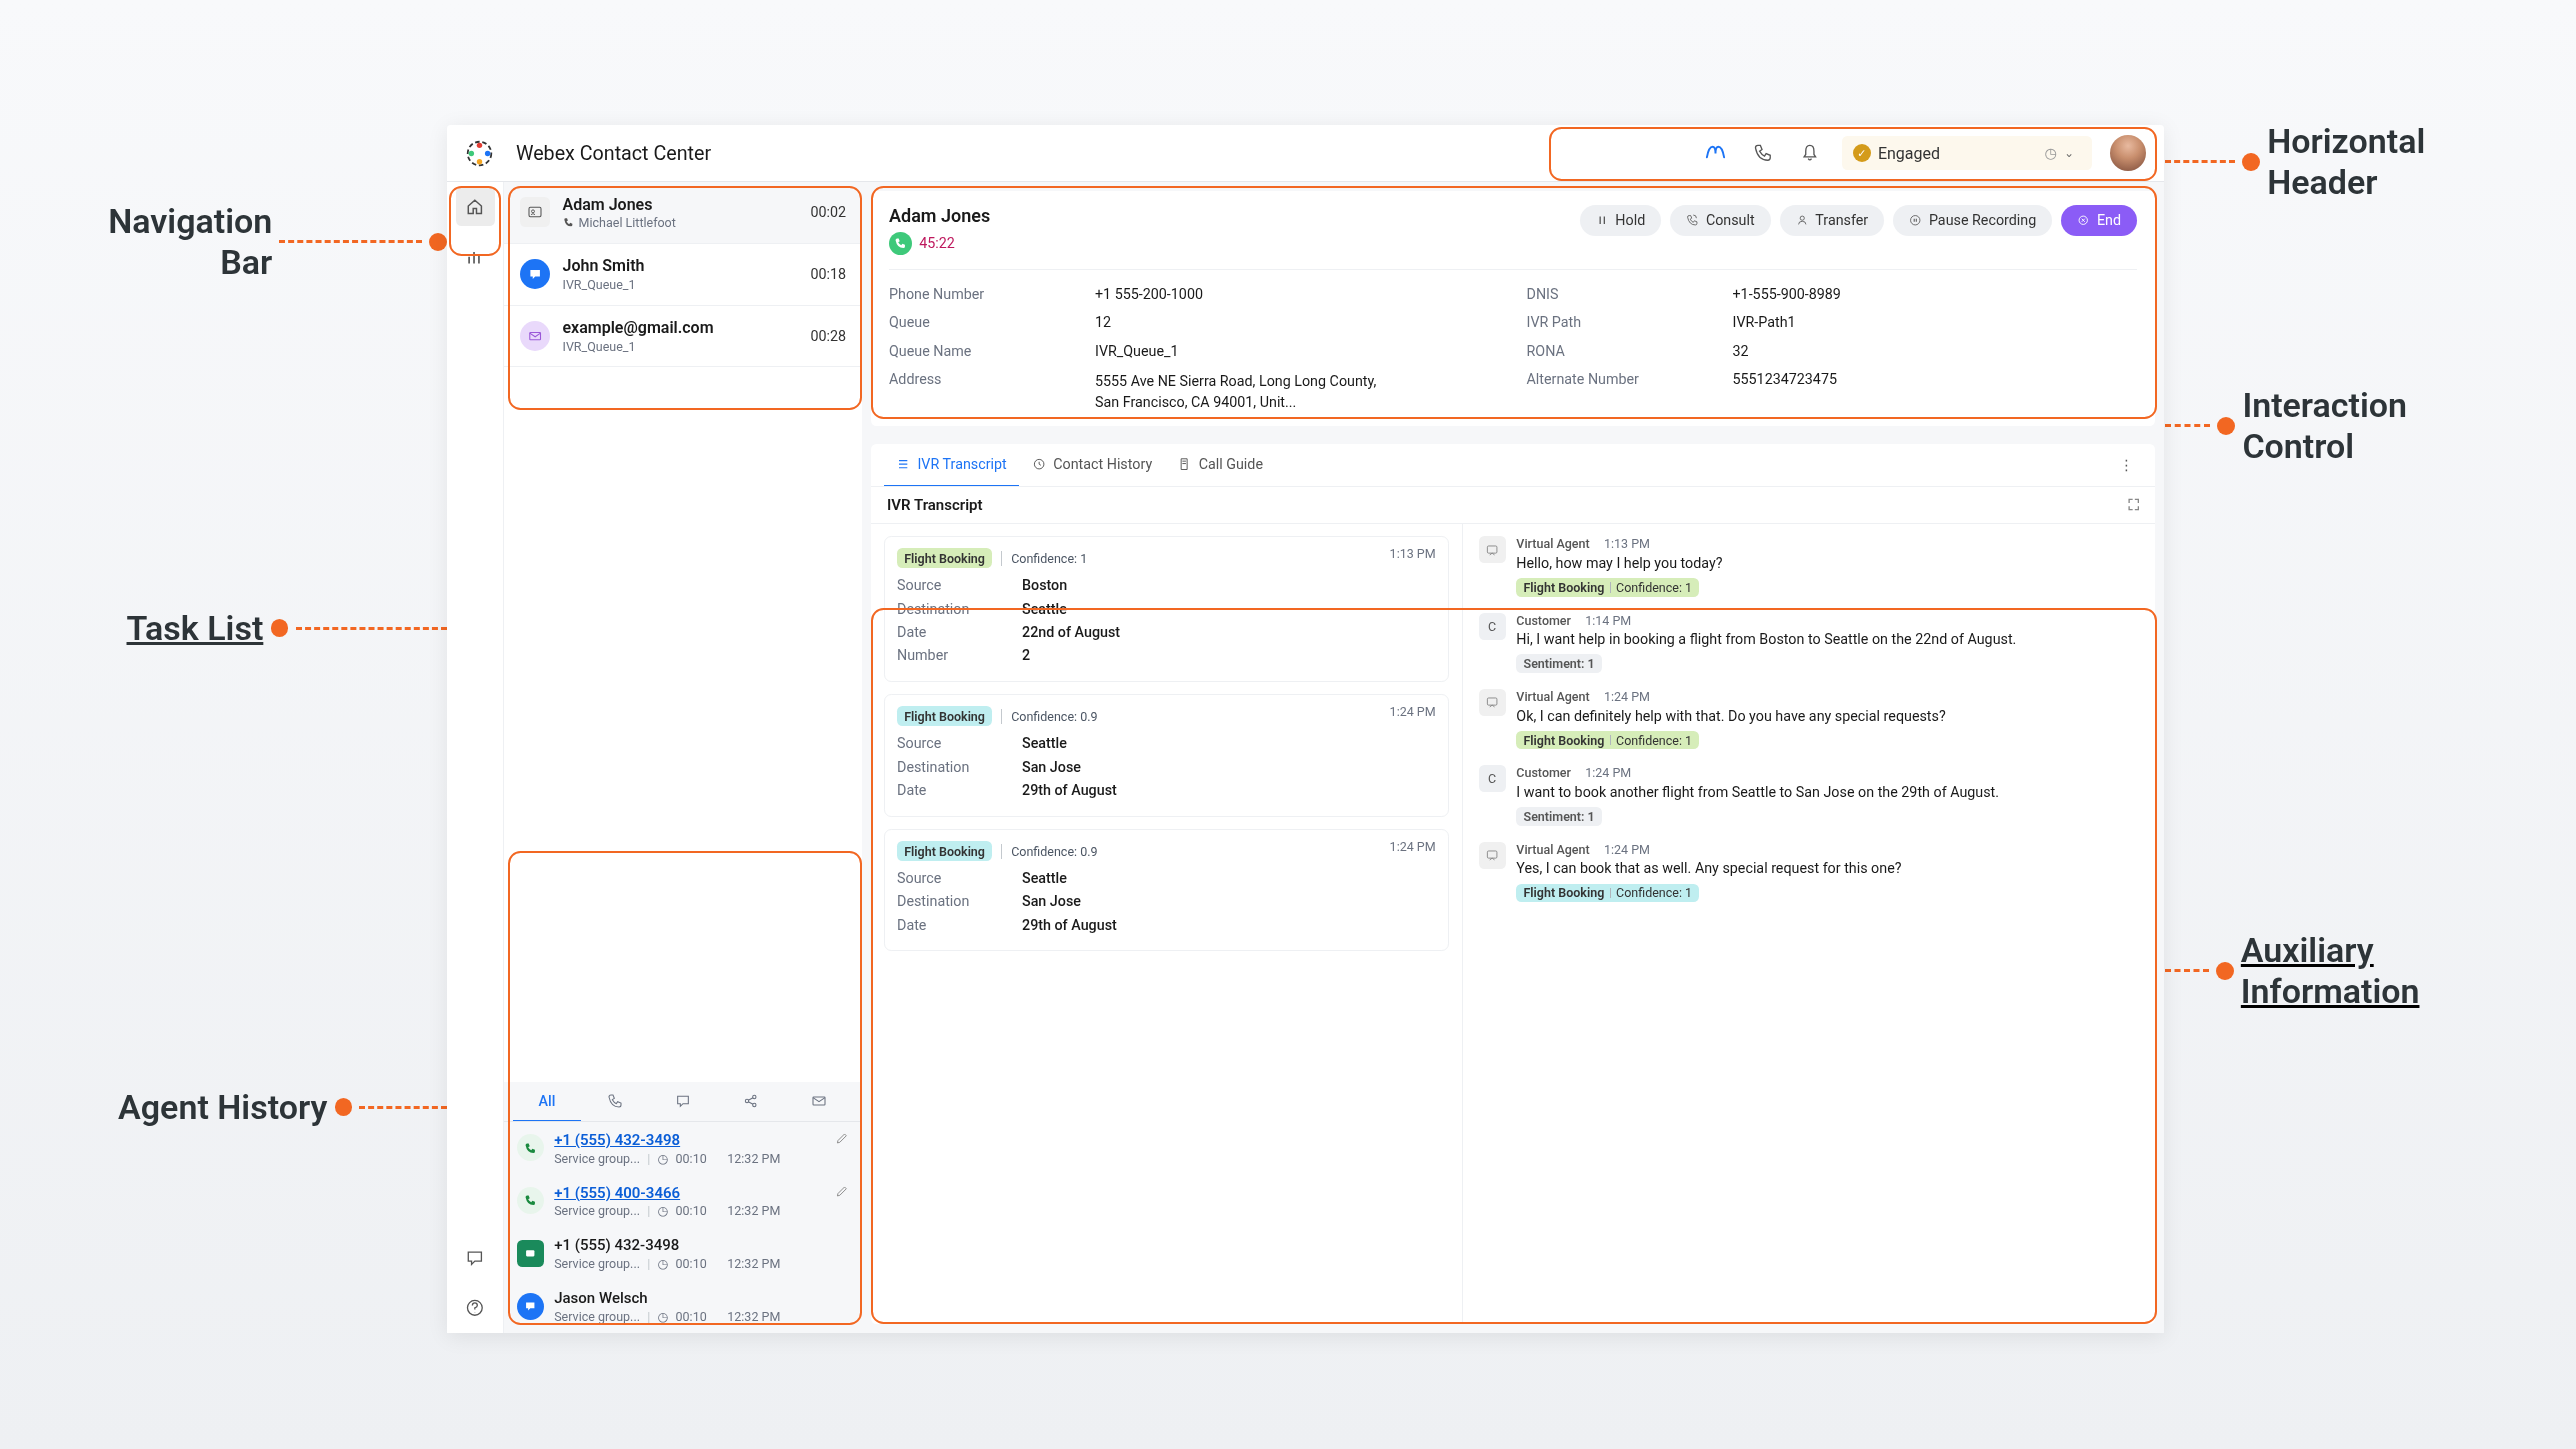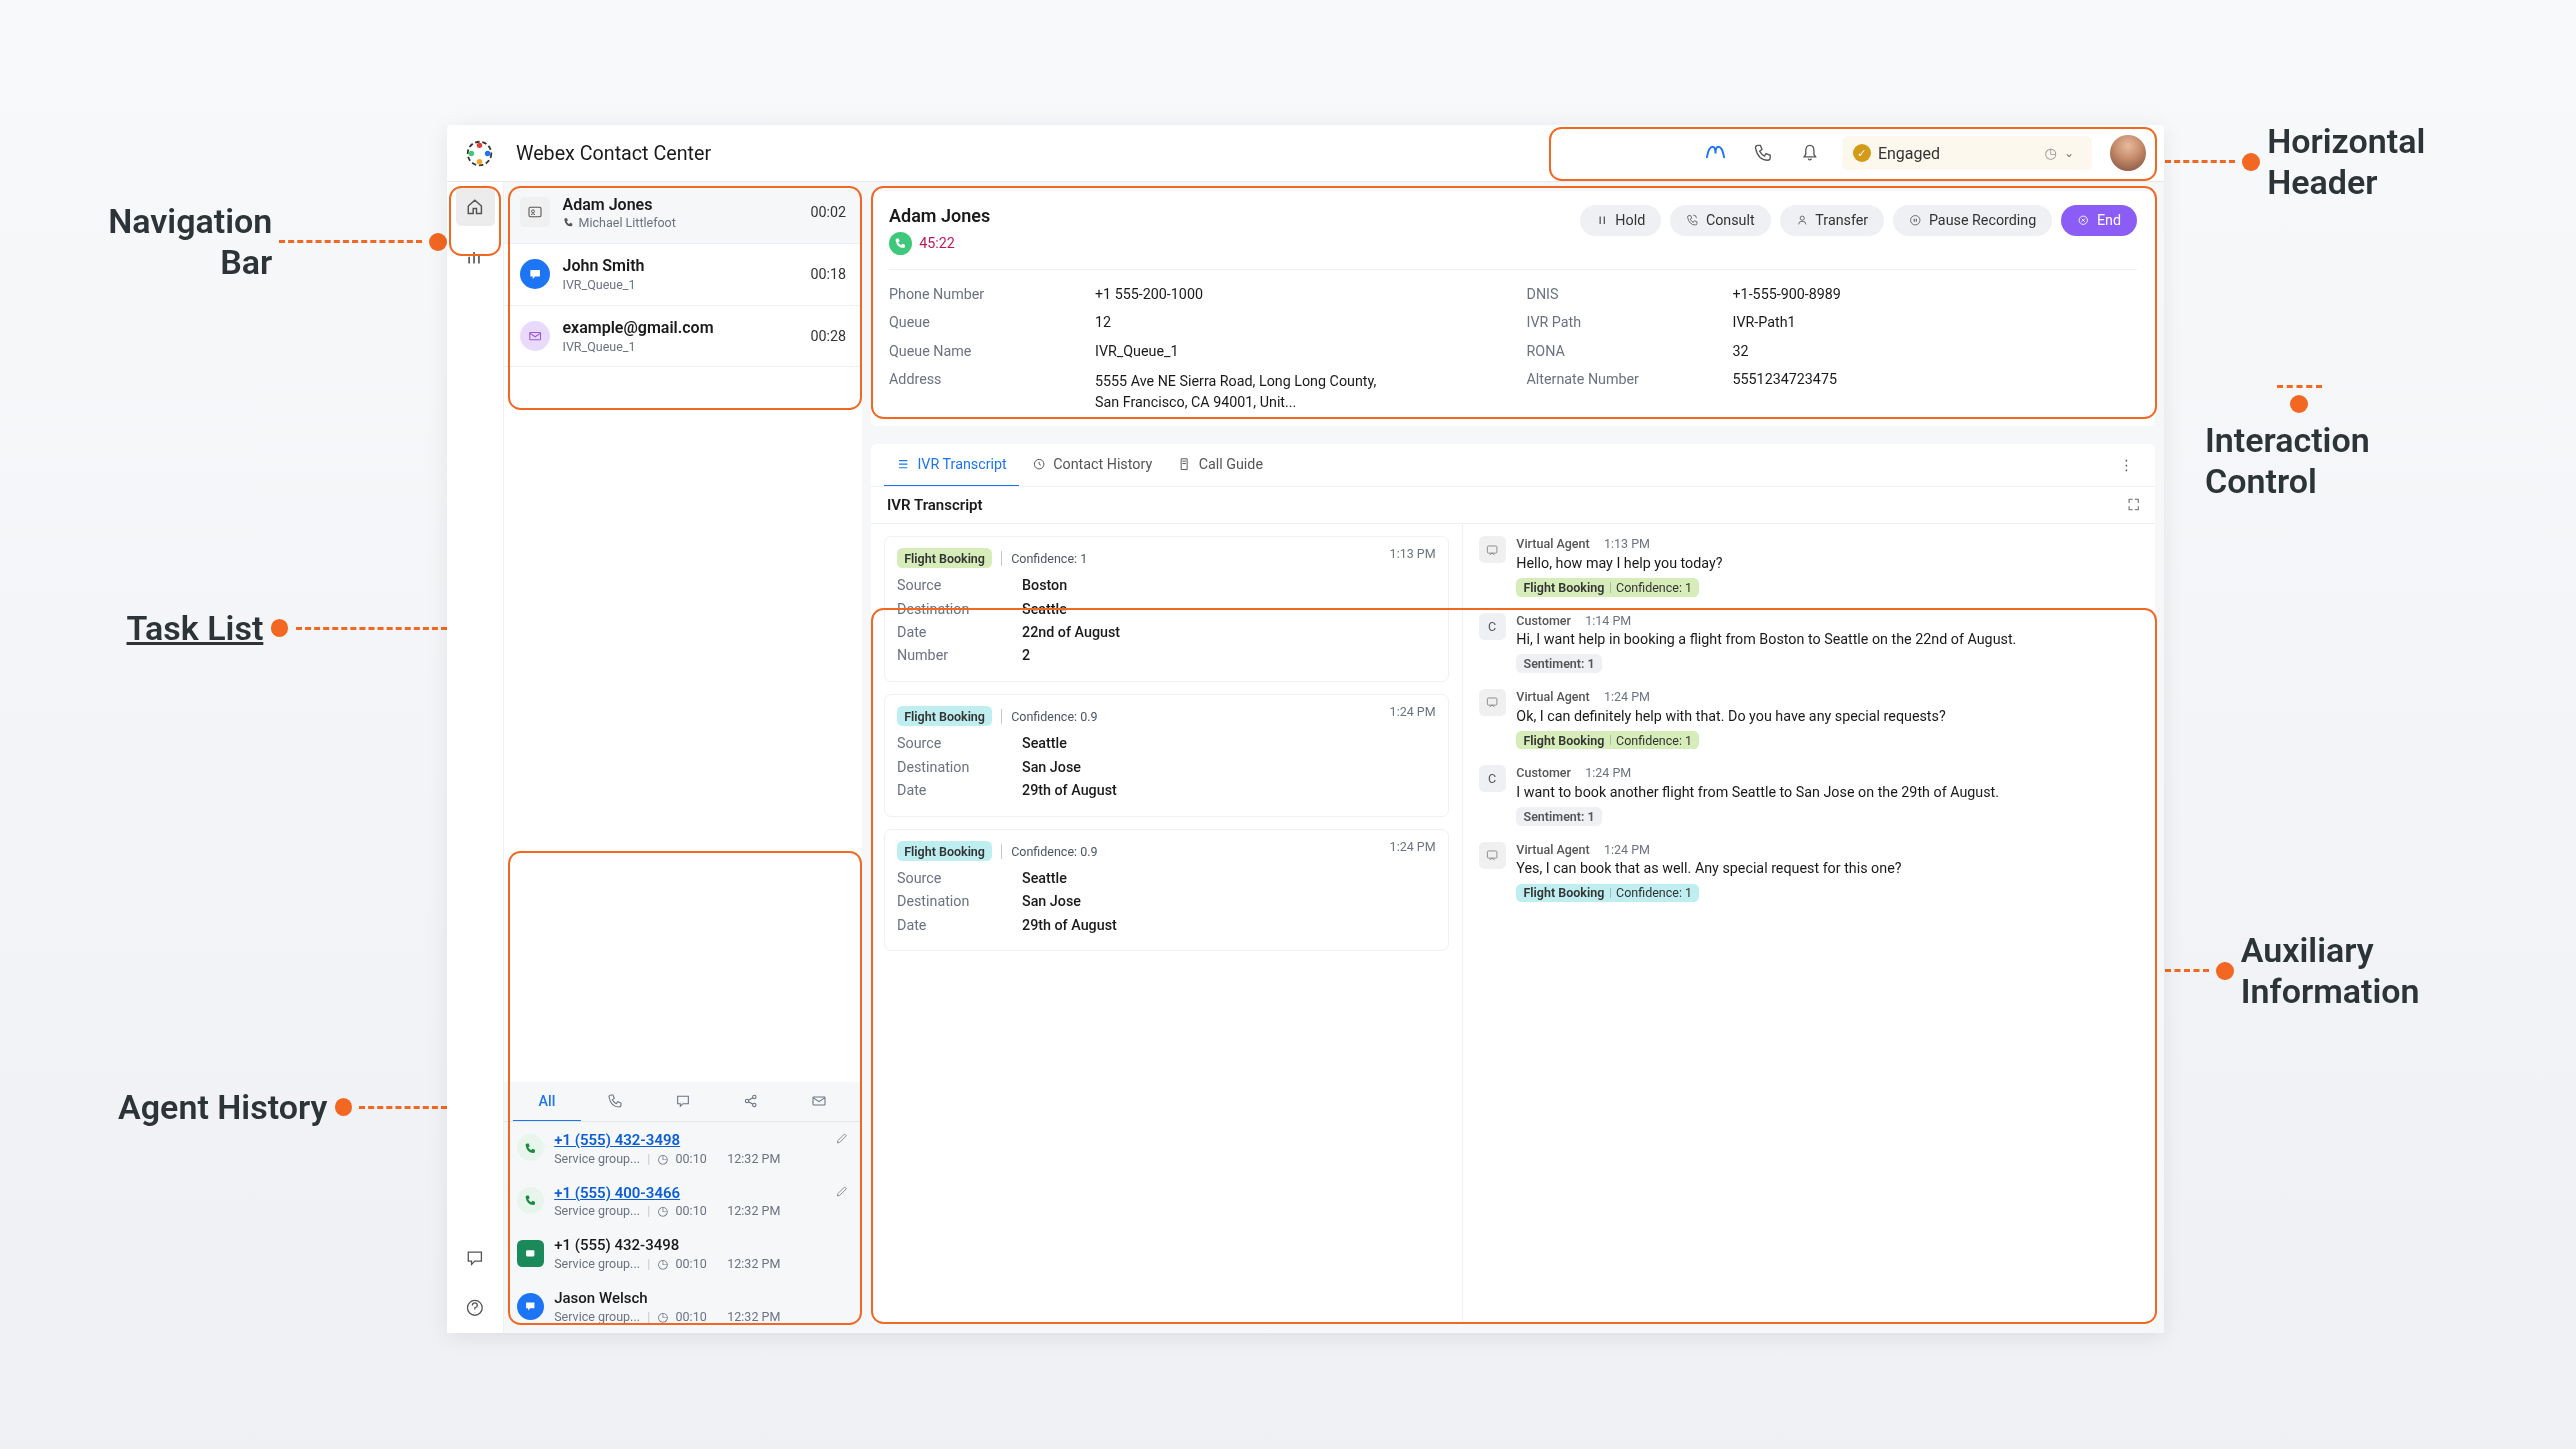--- a/index.html
+++ b/index.html
@@ -132,27 +132,27 @@
   <div class="annotation-label left" style="width:233px;">Agent History</div>
   <div class="annotation-bullet"></div>
   <div class="annotation-dots" style="width:89px;"></div>
 </div>
 <div class="annotation" style="left:2165px; top:121px; width:268px;">
   <div class="annotation-dots" style="width:72px;"></div>
   <div class="annotation-bullet"></div>
   <div class="annotation-label right" style="white-space:pre-line; width:170px;">Horizontal
 Header</div>
 </div>
-<div class="annotation" style="left:2165px; top:385px; width:268px;flex-direction:column;">
+<div class="annotation" style="left:2165px; top:385px; width:268px;">
   <div class="annotation-dots" style="width:45px;"></div>
   <div class="annotation-bullet"></div>
   <div class="annotation-label right" style="white-space:pre-line; width:188px;">Interaction
 Control</div>
 </div>
-<div class="annotation" style="left:2165px; top:930px; width:268px;">
+<div class="annotation" style="left:2165px; top:930px; width:268px;text-decoration:underline;">
   <div class="annotation-dots" style="width:45px;"></div>
   <div class="annotation-bullet"></div>
   <div class="annotation-label right" style="white-space:pre-line; width:197px;">Auxiliary
 Information</div>
 </div>
 
 <div class="app-frame">
 
   <div class="header">
     <div class="header-left">

